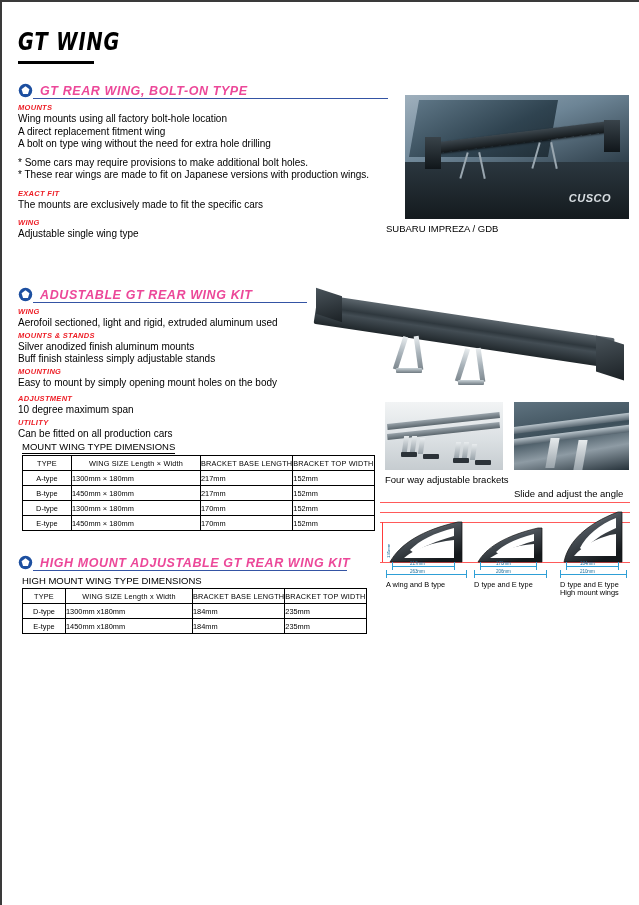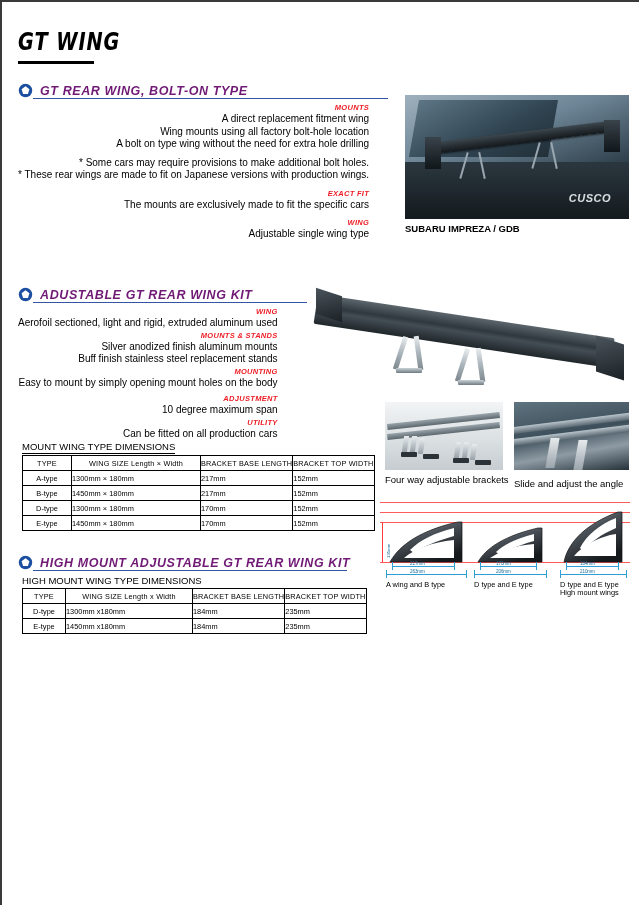--- a/index.html
+++ b/index.html
@@ -58,21 +58,21 @@
   .sec-icon {
     width: 15px;
     height: 15px;
     flex: 0 0 15px;
     margin-right: 7px;
   }
   .sec-title {
     font-size: 12.5px;
     font-style: italic;
     font-weight: bold;
-    color: #701a75;
+    color: #ec4899;
     letter-spacing: 0.6px;
     white-space: nowrap;
   }
   .sec-underline {
     position: absolute;
     height: 1px;
     background: #3454a4;
   }
 
   
@@ -86,21 +86,21 @@
     line-height: 11px;
   }
   .bodyline {
     color: #000;
     font-size: 10px;
     line-height: 12.5px;
     margin: 0;
     white-space: nowrap;
   }
   .gap { height: 6px; }
-  .block { position: absolute; text-align: right; }
+  .block { position: absolute; }
 
   
   .photo {
     position: absolute;
     overflow: hidden;
     background: #8792a0;
   }
   .caption {
     position: absolute;
     font-size: 9.5px;
@@ -285,22 +285,22 @@
         <circle cx="8" cy="8" r="7.2" fill="#1d4fa0"></circle>
         <path d="M8 3.4 L12.2 6.6 L10.6 11.6 L5.4 11.6 L3.8 6.6 Z" fill="#ffffff"></path>
       </svg>
     </span>
     <span class="sec-title">GT REAR WING, BOLT-ON TYPE</span>
   </div>
   <div class="sec-underline" style="left:31px; top:96px; width:355px;"></div>
 
   <div class="block" style="left:16px; top:100px;">
     <p class="redlabel">MOUNTS</p>
+    <p class="bodyline">Wing mounts using all factory bolt-hole location</p>
     <p class="bodyline">A direct replacement fitment wing</p>
-    <p class="bodyline">Wing mounts using all factory bolt-hole location</p>
     <p class="bodyline">A bolt on type wing without the need for extra hole drilling</p>
     <div class="gap"></div>
     <p class="bodyline">* Some cars may require provisions to make additional bolt holes.</p>
     <p class="bodyline">* These rear wings are made to fit on Japanese versions with production wings.</p>
     <div class="gap"></div>
     <p class="redlabel">EXACT FIT</p>
     <p class="bodyline">The mounts are exclusively made to fit the specific cars</p>
     <div class="gap"></div>
     <p class="redlabel">WING</p>
     <p class="bodyline">Adjustable single wing type</p>
@@ -311,39 +311,39 @@
     <div class="car-body"></div>
     <div class="car-wing-blade"></div>
     <div class="car-wing-end" style="left:9%; top:34%;"></div>
     <div class="car-wing-end" style="right:4%; top:20%;"></div>
     <div class="car-stand" style="left:26%; top:46%; transform:rotate(16deg);"></div>
     <div class="car-stand" style="left:34%; top:46%; transform:rotate(-12deg);"></div>
     <div class="car-stand" style="left:58%; top:38%; transform:rotate(16deg);"></div>
     <div class="car-stand" style="left:66%; top:38%; transform:rotate(-12deg);"></div>
     <div class="cusco-mark">CUSCO</div>
   </div>
-  <div class="caption" style="left:403px; top:221px;font-weight:bold;">SUBARU IMPREZA / GDB</div>
+  <div class="caption" style="left:384px; top:221px;">SUBARU IMPREZA / GDB</div>
 
   <div class="section-head" style="left:16px; top:285px;">
     <span class="sec-icon">
       <svg viewBox="0 0 16 16" width="15" height="15">
         <circle cx="8" cy="8" r="7.2" fill="#1d4fa0"></circle>
         <path d="M8 3.4 L12.2 6.6 L10.6 11.6 L5.4 11.6 L3.8 6.6 Z" fill="#ffffff"></path>
       </svg>
     </span>
     <span class="sec-title">ADUSTABLE GT REAR WING KIT</span>
   </div>
   <div class="sec-underline" style="left:31px; top:300px; width:274px;"></div>
 
   <div class="block" style="left:16px; top:304px;">
     <p class="redlabel">WING</p>
     <p class="bodyline">Aerofoil sectioned, light and rigid, extruded aluminum used</p>
     <p class="redlabel">MOUNTS &amp; STANDS</p>
     <p class="bodyline">Silver anodized finish aluminum mounts</p>
-    <p class="bodyline">Buff finish stainless steel replacement stands</p>
+    <p class="bodyline">Buff finish stainless simply adjustable stands</p>
     <p class="redlabel">MOUNTING</p>
     <p class="bodyline">Easy to mount by simply opening mount holes on the body</p>
     <div class="gap" style="height:4px;"></div>
     <p class="redlabel">ADJUSTMENT</p>
     <p class="bodyline">10 degree maximum span</p>
     <p class="redlabel">UTILITY</p>
     <p class="bodyline">Can be fitted on all production cars</p>
   </div>
 
   <div class="bigwing" style="left:310px; top:288px; width:314px; height:110px;">
@@ -373,21 +373,21 @@
     <div class="br-plate" style="left:90px; top:58px;"></div>
   </div>
   <div class="caption" style="left:383px; top:472px;">Four way adjustable brackets</div>
 
   <div class="photo br-photo-b" style="left:512px; top:400px; width:115px; height:68px;">
     <div class="br-bar" style="top:18px;"></div>
     <div class="br-bar" style="top:30px;"></div>
     <div class="br-stand2" style="left:34px; top:36px;"></div>
     <div class="br-stand2" style="left:62px; top:38px;"></div>
   </div>
-  <div class="caption" style="left:512px; top:476px;">Slide and adjust the angle</div>
+  <div class="caption" style="left:512px; top:486px;">Slide and adjust the angle</div>
 
   <div class="table-title underlined" style="left:20px; top:439px;">MOUNT WING TYPE DIMENSIONS</div>
   <table class="dims" style="left:20px; top:453px;">
     <thead>
       <tr>
         <th style="width:48px;">TYPE</th>
         <th style="width:128px;">WING SIZE  Length × Width</th>
         <th style="width:78px;">BRACKET BASE LENGTH</th>
         <th style="width:72px;">BRACKET TOP WIDTH</th>
       </tr>

